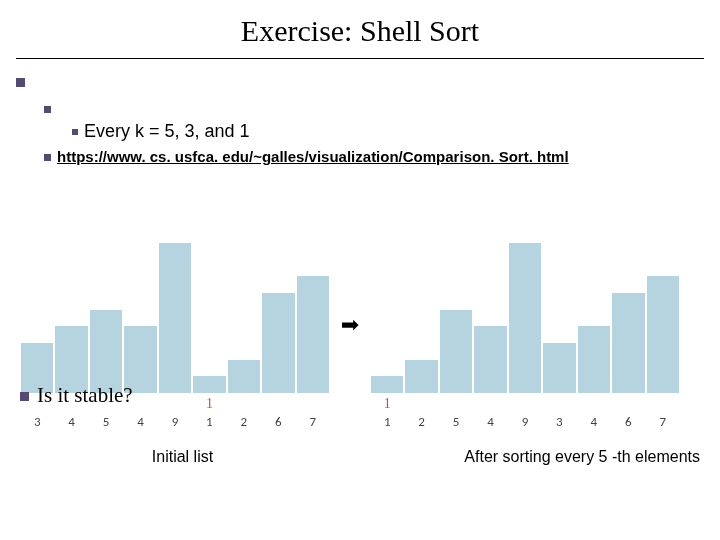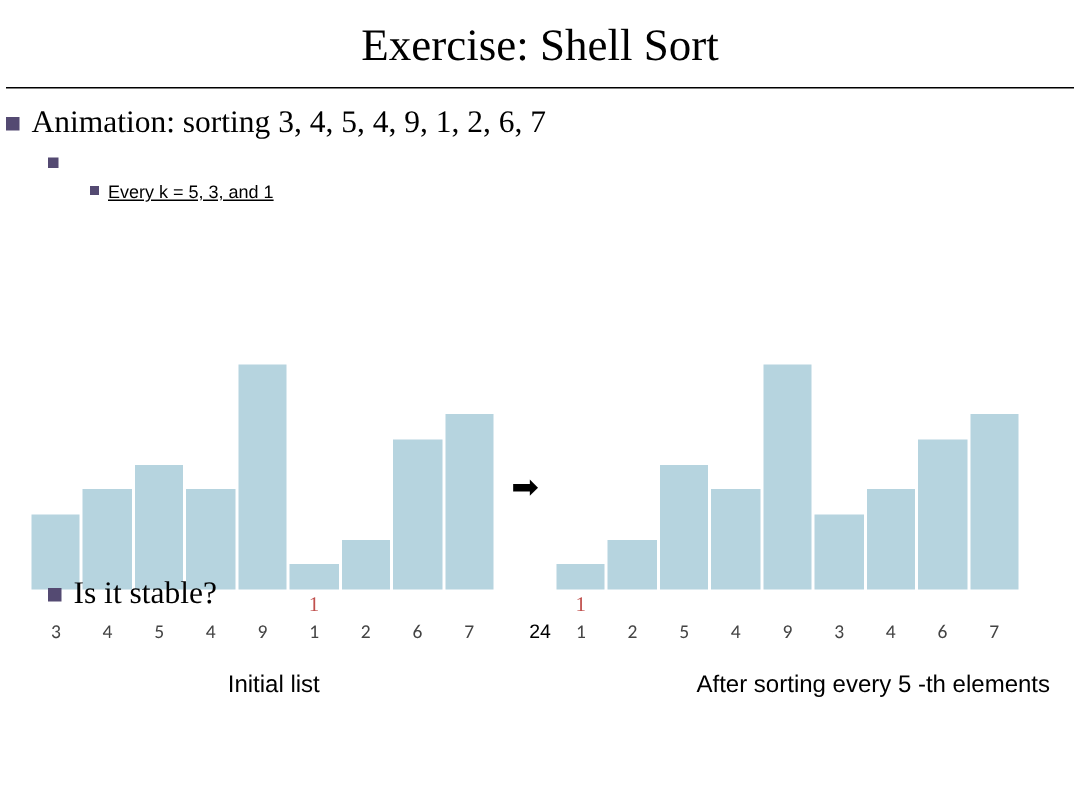--- a/index.html
+++ b/index.html
@@ -10,21 +10,21 @@
     background: #fff;
     font-family: "Times New Roman", Times, serif;
     color: #000;
     overflow: hidden;
   }
   .slide {
     position: relative;
     width: 720px;
     height: 436px;
     box-sizing: border-box;
-    padding: 0 4px;
+    padding: 0 16px;
   }
   .title {
     text-align: center;
     font-size: 30px;
     padding-top: 14px;
     padding-bottom: 8px;
   }
   .hr {
     border: none;
     border-top: 1.5px solid #000;
@@ -55,22 +55,21 @@
     margin-left: 28px;
     font-family: Arial, Helvetica, sans-serif;
     font-weight: bold;
     font-size: 15px;
   }
   .level2 > li { margin-top: 6px; margin-bottom: 4px; }
   .level3 {
     margin-left: 28px;
     font-family: Arial, Helvetica, sans-serif;
     font-weight: normal;
-    font-size: 12px;
-    text-decoration: underline;
+    font-size: 18px;
   }
   .level3 > li { margin-top: 4px; margin-bottom: 2px; }
   .level3 .sq { width: 6px; height: 6px; top: -2px; margin-right: 6px; }
   .link { text-decoration: underline; }
 
   .charts-row {
     position: absolute;
     top: 230px;
     left: 20px;
     right: 20px;
@@ -126,21 +125,21 @@
     right: 20px;
     display: flex;
     font-family: Arial, Helvetica, sans-serif;
     font-size: 16px;
   }
   .caption-left  { width: 325px; text-align: center; }
   .caption-right { flex: 1; text-align: right; }
 
   .bottom-q {
     position: absolute;
-    left: 32px;
+    left: 20px;
     bottom: 28px;
     font-size: 21px;
   }
   .page-num {
     position: absolute;
     left: 0;
     right: 0;
     bottom: 8px;
     text-align: center;
     font-family: Arial, Helvetica, sans-serif;
@@ -150,30 +149,33 @@
 </style>
 </head>
 <body>
 
 <div class="slide">
   <div class="title">Exercise: Shell Sort</div>
   <hr class="hr">
 
   <ul class="level1">
     <li>
-      <span class="sq"></span><span>Animation: sorting 3, 4, 5, 4, 9, 1, 2, 6, 7</span>
+      <span class="sq"></span>
       <ul class="level2">
         <li>
           <span class="sq-sm"></span>
           <ul class="level3">
             <li>
               <span class="sq"></span><span>Every k = 5, 3, and 1</span>
             </li>
           </ul>
         </li>
+        <li>
+          <span class="sq-sm"></span><span class="link">https://www. cs. usfca. edu/~galles/visualization/Comparison. Sort. html</span>
+        </li>
       </ul>
     </li>
   </ul>
 
   <div class="charts-row">
     <div class="chart left" id="chart-left">
         <div class="barcol">
           <div class="bar" style="height: 50px;"></div>
           <div class="red-one"></div>
           <div class="barlabel">3</div>
@@ -271,14 +273,13 @@
 
   <div class="caption-row">
     <div class="caption-left">Initial list</div>
     <div class="caption-right">After sorting every 5 -th elements</div>
   </div>
 
   <div class="bottom-q">
     <span class="sq"></span><span>Is it stable?</span>
   </div>
 
-  <div class="page-num">24</div>
 </div>
 
 </body></html>

